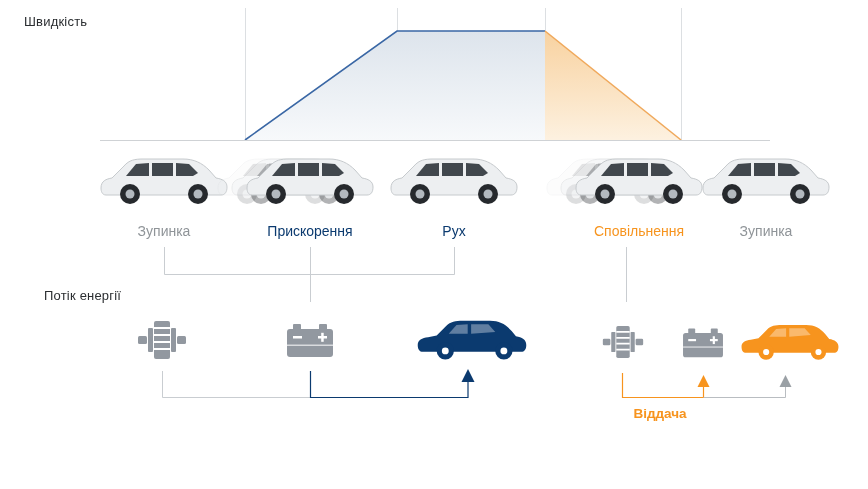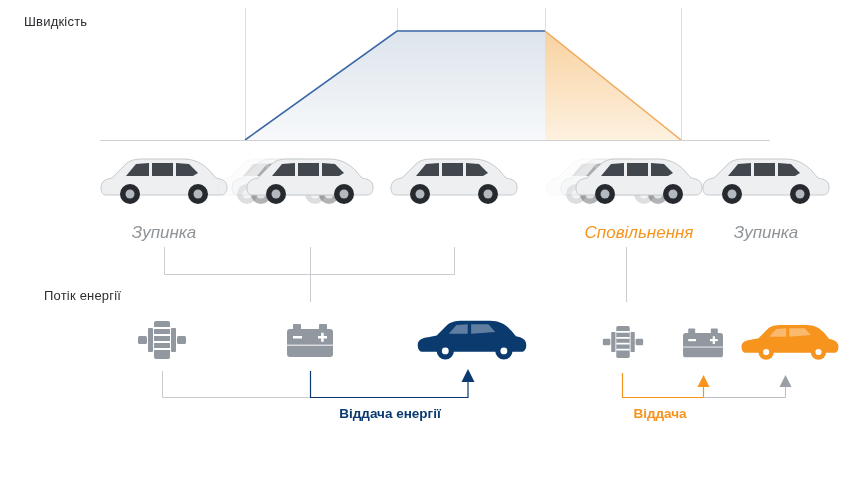--- a/index.html
+++ b/index.html
@@ -17,21 +17,21 @@
   #speed-chart .baseline{stroke:#cfd2d5;stroke-width:1;}
   .speed-line-blue{fill:none;stroke:#3a67a5;stroke-width:1.6;}
   .speed-line-orange{stroke:#f0a95c;stroke-width:1.6;}
 
   .stage{position:absolute;top:150px;width:130px;text-align:center;}
   .car-wrap{position:relative;width:130px;height:58px;}
   .car-wrap svg{display:block;}
   .ghost1{position:absolute;left:-15px;top:0;opacity:.35;}
   .ghost2{position:absolute;left:-29px;top:0;opacity:.15;}
   .car-main{position:relative;}
-  .stage-label{margin-top:15px;font-size:17px;color:#8f9498;font-style:italic;}
+  .stage-label{margin-top:15px;font-size:14px;color:#8f9498;}
   .stage--acceleration .stage-label,.stage--motion .stage-label{color:#0b3a6f;}
   .stage--deceleration .stage-label{color:#f7941e;}
 
   #connectors{position:absolute;left:0;top:0;pointer-events:none;}
   .c-gray{stroke:#c9cdd1;fill:none;stroke-width:1;}
   .c-gray2{stroke:#b9bdc1;fill:none;stroke-width:1;}
   .c-blue{stroke:#0b3a6f;fill:none;stroke-width:1.2;}
   .c-orange{stroke:#f7941e;fill:none;stroke-width:1.2;}
   .f-blue{fill:#0b3a6f;}
   .f-orange{fill:#f7941e;}
@@ -137,28 +137,30 @@
       <svg class="ghost2" width="130" height="58" viewBox="0 0 130 58">
           <use href="#car-white"></use>
         </svg>
       <svg class="ghost1" width="130" height="58" viewBox="0 0 130 58">
           <use href="#car-white"></use>
         </svg>
       <svg class="car-main" width="130" height="58" viewBox="0 0 130 58">
           <use href="#car-white"></use>
         </svg>
     </div>
+    <div class="stage-label">Прискорення</div>
   </div>
 
   <div class="stage stage--motion" style="left:389px">
     <div class="car-wrap">
       <svg class="car-main" width="130" height="58" viewBox="0 0 130 58">
           <use href="#car-white"></use>
         </svg>
     </div>
+    <div class="stage-label">Рух</div>
   </div>
 
   <div class="stage stage--deceleration" style="left:574px">
     <div class="car-wrap">
       <svg class="ghost2" width="130" height="58" viewBox="0 0 130 58">
           <use href="#car-white"></use>
         </svg>
       <svg class="ghost1" width="130" height="58" viewBox="0 0 130 58">
           <use href="#car-white"></use>
         </svg>
@@ -219,16 +221,15 @@
     <svg width="42" height="33" viewBox="0 0 48 38">
         <use href="#icon-battery"></use>
       </svg>
   </div>
   <div class="flow-icon car-orange" style="left:740px;top:318px">
     <svg width="100" height="45" viewBox="0 0 130 58">
         <use href="#car-solid"></use>
       </svg>
   </div>
 
-  <div class="flow-caption" id="caption-output">Віддача енергії</div>
   <div class="flow-caption" id="caption-charging">Віддача</div>
 
 </div>
 
 </body></html>

